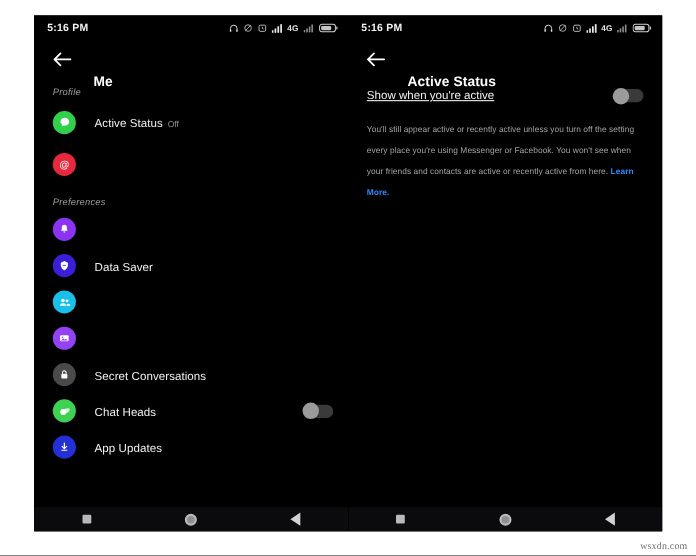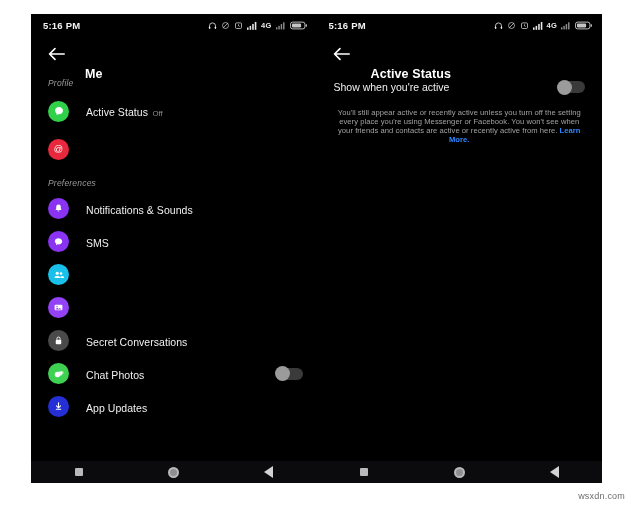--- a/index.html
+++ b/index.html
@@ -145,28 +145,28 @@
   
   .switch-row{
     display:flex;
     align-items:center;
     justify-content:space-between;
     padding:9px 17px 9px 17px;
   }
   .switch-row .lbl{
     color:#f0f0f0;
     font-size:10.5px;
+    text-decoration:underline;
   }
   .desc{
     color:#a2a2a2;
     font-size:7.6px;
-    line-height:9px;
+    line-height:19px;
     padding:6px 17px 0 17px;
     letter-spacing:.05px;
-    text-align:center;
   }
   .desc a{
     color:#2d88ff;
     text-decoration:none;
     font-weight:bold;
   }
 
   
   .navbar{
     height:22px;
@@ -201,20 +201,21 @@
     border-bottom:6px solid transparent;
     border-right:9px solid #d2d2d2;
   }
 
   .watermark{
     position:absolute;
     right:8px;bottom:4px;
     color:#6d6d6d;
     font-size:9px;
     letter-spacing:.2px;
+    font-family:Liberation Serif, serif;
   }
   .fade-mask{
     position:absolute;
     left:0;right:0;bottom:22px;height:14px;
     background:linear-gradient(to bottom, rgba(0,0,0,0) 0%, rgba(0,0,0,.85) 70%, #000 100%);
     pointer-events:none;
   }
 </style>
 </head>
 <body>
@@ -308,37 +309,35 @@
 
       <div class="section-head" style="padding-top:10px">Preferences</div>
 
       <div class="row">
         <span class="ic" style="background:#8a33f2">
           <svg width="11" height="11" viewBox="0 0 24 24">
               <path d="M12 3a5 5 0 0 0-5 5v4l-1.5 3h13L17 12V8a5 5 0 0 0-5-5z" fill="#ffffff"></path>
               <path d="M10 16.5a2 2 0 0 0 4 0z" fill="#ffffff"></path>
             </svg>
         </span>
+      </div>
+
+      <div class="row">
+        <span class="ic" style="background:#3a1fd8">
+          <svg width="11" height="11" viewBox="0 0 24 24">
+              <path d="M12 3 5 6v5c0 4.5 3 8 7 10 4-2 7-5.5 7-10V6z" fill="#ffffff"></path>
+              <path d="M8.5 11.5h7" stroke="#3a1fd8" stroke-width="1.6"></path>
+            </svg>
+        </span>
         <span class="txt">
-          <span class="lbl">Notifications &amp; Sounds</span>
-        </span>
-      </div>
-
-
-
-      <div class="row">
-        <span class="ic" style="background:#8a33f2">
-          <svg width="11" height="11" viewBox="0 0 24 24">
-              <path d="M12 5c-4.4 0-8 2.9-8 6.5 0 2 1.1 3.8 2.9 5V20l3.2-1.8c.6.1 1.2.1 1.9.1 4.4 0 8-2.9 8-6.5S16.4 5 12 5z" fill="#ffffff"></path>
-            </svg>
-        </span>
-        <span class="txt">
-          <span class="lbl">SMS</span>
-        </span>
-      </div>
+          <span class="lbl">Data Saver</span>
+        </span>
+      </div>
+
+
 
       <div class="row">
         <span class="ic" style="background:#19c0ea">
           <svg width="12" height="12" viewBox="0 0 24 24">
               <circle cx="8.5" cy="8.5" r="3.2" fill="#ffffff"></circle>
               <circle cx="16" cy="9" r="2.6" fill="#ffffff"></circle>
               <path d="M3 18c0-3 2.5-4.5 5.5-4.5S14 15 14 18z" fill="#ffffff"></path>
               <path d="M14.5 18c0-2.4 1.8-3.8 4-3.8s3.5 1.4 3.5 3.8z" fill="#ffffff"></path>
             </svg>
         </span>
@@ -368,21 +367,21 @@
 
       <div class="row">
         <span class="ic" style="background:#3fd152">
           <svg width="12" height="12" viewBox="0 0 24 24">
               <circle cx="9" cy="13" r="5.5" fill="#ffffff"></circle>
               <circle cx="14.5" cy="11" r="4.5" fill="#ffffff" opacity=".8"></circle>
               <circle cx="18" cy="9" r="3.2" fill="#ffffff" opacity=".6"></circle>
             </svg>
         </span>
         <span class="txt">
-          <span class="lbl">Chat Photos</span>
+          <span class="lbl">Chat Heads</span>
         </span>
         <span class="toggle">
           <span class="knob"></span>
         </span>
       </div>
 
       <div class="row">
         <span class="ic" style="background:#2430d6">
           <svg width="11" height="11" viewBox="0 0 24 24">
               <path d="M12 4v10" stroke="#ffffff" stroke-width="2.4" stroke-linecap="round"></path>

